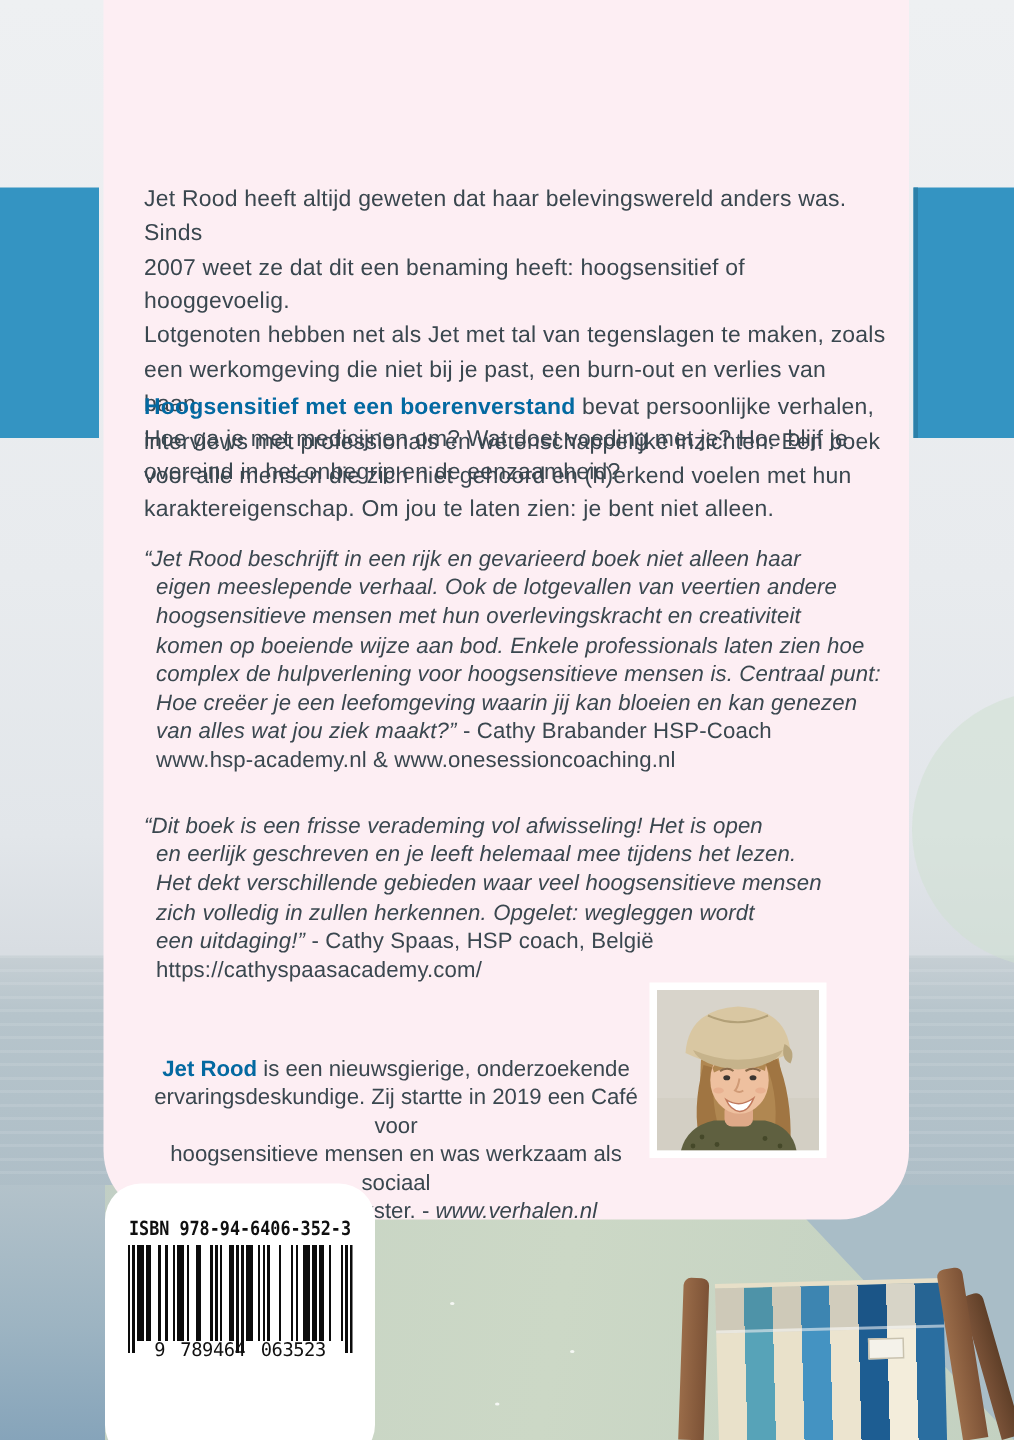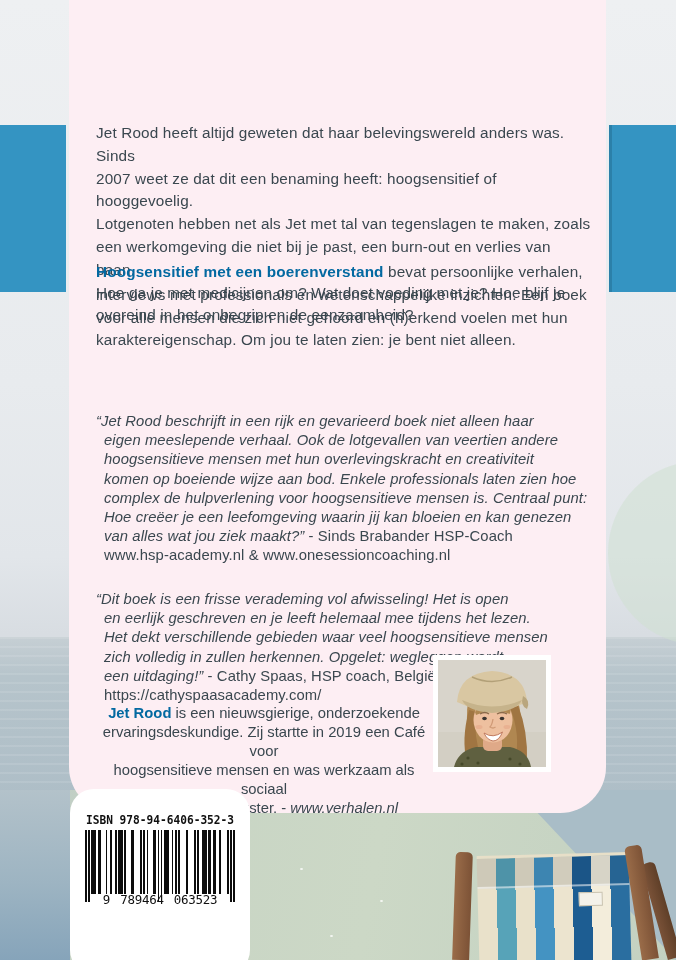--- a/index.html
+++ b/index.html
@@ -41,21 +41,21 @@
     background:#f4f2ea; border:1px solid #c9c2ae; }
   
   .spine-bar { position:absolute; top:125px; height:167px; background:#3494c2; }
   .spine-bar.left  { left:0; width:66px; }
   .spine-bar.right { left:609px; width:67px; border-left:3px solid #2b80a9; }
   
   .panel { position:absolute; left:69px; top:0; width:537px; height:813px;
     background:#fdeef3; border-radius:0 0 46px 46px; }
   .txt { position:absolute; left:27px; width:496px; color:#3a474f; white-space:pre-line; }
   .body-txt  { font-size:15.3px; line-height:22.8px; letter-spacing:.15px; }
-  .quote-txt { font-size:14.8px; line-height:19.2px; letter-spacing:.1px; padding-left:8px; text-indent:-8px;margin-top:48px; }
+  .quote-txt { font-size:14.8px; line-height:19.2px; letter-spacing:.1px; padding-left:8px; text-indent:-8px; }
   .q  { font-style:italic; }
   .bd { font-weight:bold; color:#0369a1; }
   .bio-txt { font-size:14.8px; line-height:18.9px; width:336px; }
   .p1  { top:122px; }
   .p2  { top:261px; }
   .q1  { top:364px; }
   .q2  { top:542px; }
   .bio { top:704px;text-align:center; }
   
   .photo-frame { position:absolute; left:433px; top:655px; width:118px; height:117px; background:#ffffff; }
@@ -110,21 +110,21 @@
 interviews met professionals en wetenschappelijke inzichten. Een boek
 voor alle mensen die zich niet gehoord en (h)erkend voelen met hun
 karaktereigenschap. Om jou te laten zien: je bent niet alleen.</span></div>
 
     <div class="txt quote-txt q1"><span class="q">“Jet Rood beschrijft in een rijk en gevarieerd boek niet alleen haar
 eigen meeslepende verhaal. Ook de lotgevallen van veertien andere
 hoogsensitieve mensen met hun overlevingskracht en creativiteit
 komen op boeiende wijze aan bod. Enkele professionals laten zien hoe
 complex de hulpverlening voor hoogsensitieve mensen is. Centraal punt:
 Hoe creëer je een leefomgeving waarin jij kan bloeien en kan genezen
-van alles wat jou ziek maakt?”</span><span> - Sinds Brabander HSP-Coach</span><span>
+van alles wat jou ziek maakt?”</span><span> - Cathy Brabander HSP-Coach</span><span>
 www.hsp-academy.nl &amp; www.onesessioncoaching.nl</span></div>
 
     <div class="txt quote-txt q2"><span class="q">“Dit boek is een frisse verademing vol afwisseling! Het is open
 en eerlijk geschreven en je leeft helemaal mee tijdens het lezen.
 Het dekt verschillende gebieden waar veel hoogsensitieve mensen
 zich volledig in zullen herkennen. Opgelet: wegleggen wordt
 een uitdaging!”</span><span> - Cathy Spaas, HSP coach, België</span><span>
 https://cathyspaasacademy.com/</span></div>
 
     <div class="txt bio-txt bio"><span class="bd">Jet Rood</span><span> is een nieuwsgierige, onderzoekende

